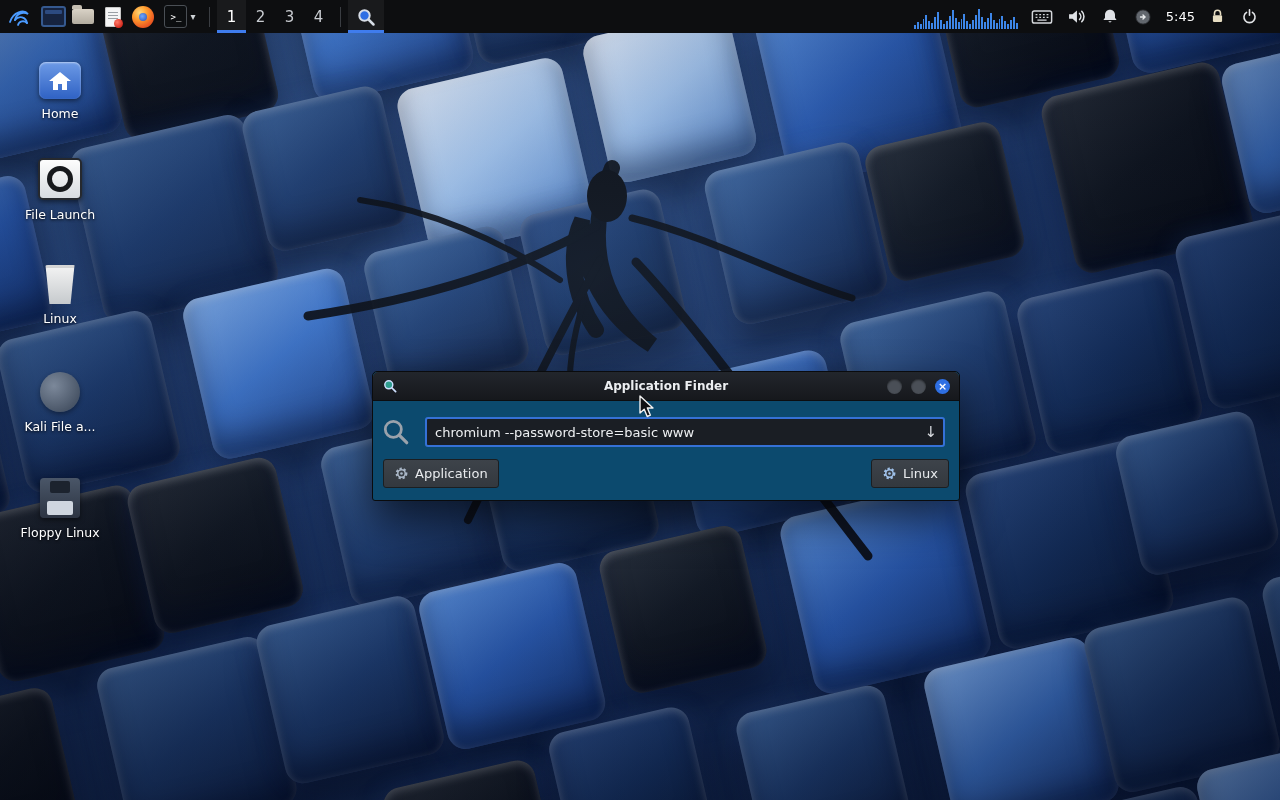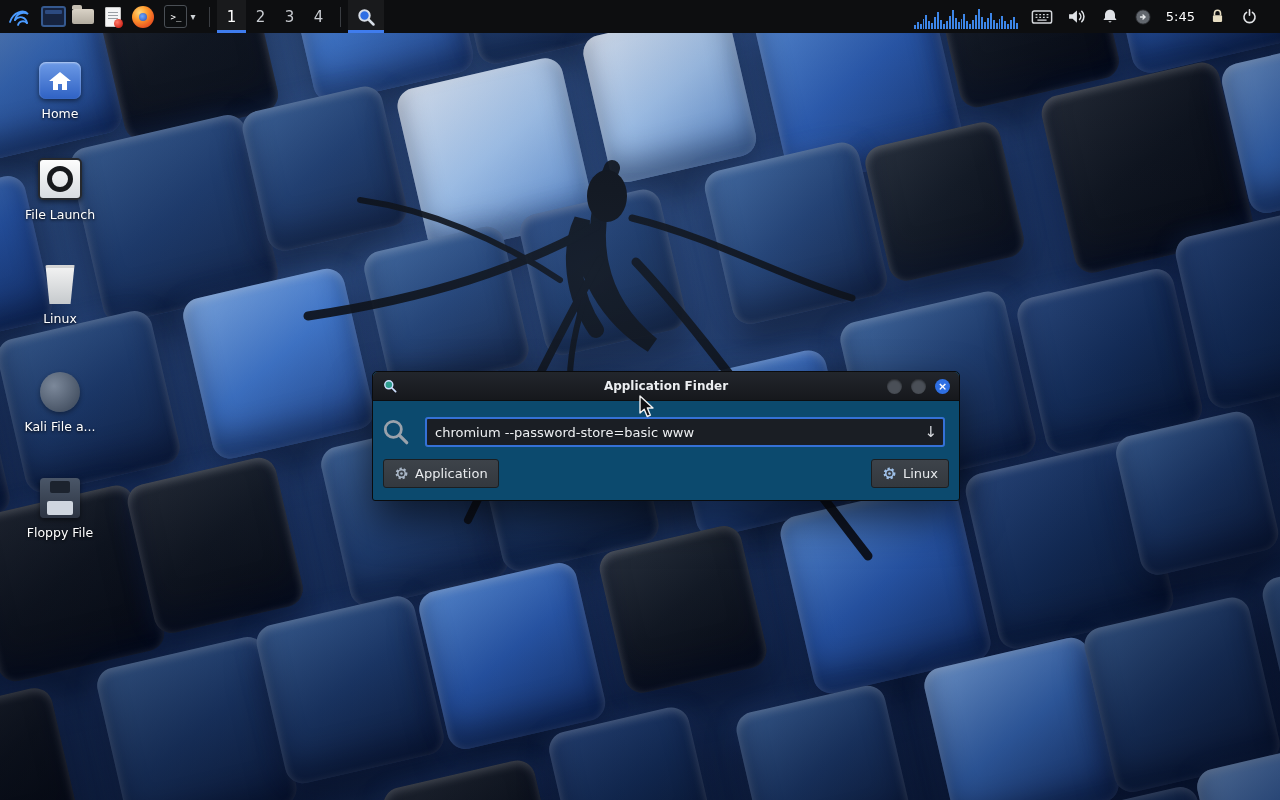--- a/index.html
+++ b/index.html
@@ -212,21 +212,21 @@
     <div class="dicon d2">
       <div class="icon-trash"></div>
       <div class="dlabel">Linux</div>
     </div>
     <div class="dicon d3">
       <div class="icon-kali"></div>
       <div class="dlabel">Kali File a...</div>
     </div>
     <div class="dicon d4">
       <div class="icon-floppy"></div>
-      <div class="dlabel">Floppy File</div>
+      <div class="dlabel">Floppy Linux</div>
     </div>
   </div>
 
   <div id="panel">
     <div class="pbtn" id="kali-menu">
       <svg width="24" height="24" viewBox="0 0 24 24" fill="none" stroke="#4b9bff" stroke-width="1.8" stroke-linecap="round">
         <path d="M3,17 C6,7 17,4 21,9 C16,6 9,9 8,15"></path>
         <path d="M8,15 C12,10 19,12 20,18"></path>
         <path d="M20,18 C17,15 12,16 11,20"></path>
       </svg>

